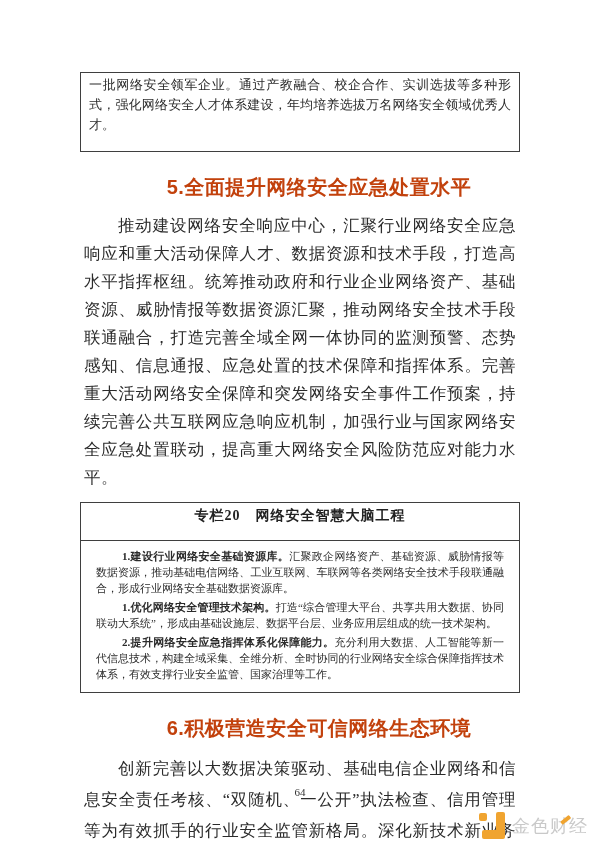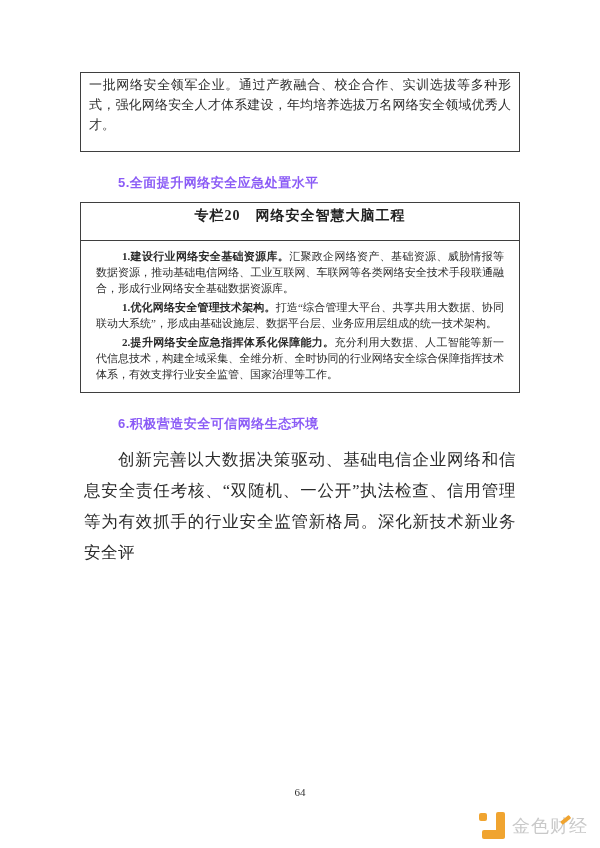--- a/index.html
+++ b/index.html
@@ -26,24 +26,25 @@
   .cont-box{
     box-sizing:border-box;
     border:1.5px solid var(--rule);
     padding:2px 8px 16px 8px;
     font-size:13px;line-height:20px;
     text-align:justify;
   }
   
   .sec-heading{
     font-family:"Liberation Sans","DejaVu Sans",sans-serif;
-    font-size:13px;font-weight:bold;
+    font-size:20px;font-weight:bold;
     margin:22px 0 0 38px;
     letter-spacing:0.5px;
-    color:#8b5cf6;
+    color:#c2410c;
+    text-align:center;
   }
   
   .body-para{
     font-size:16.5px;line-height:28px;
     text-align:justify;
     text-indent:34px;
     margin:11px 4px 0 4px;
     letter-spacing:0.5px;
   }
   .body-para.loose{line-height:31px;}
@@ -116,20 +117,21 @@
 <div class="page">
 
   <div class="content">
 
     <div class="cont-box">
       <span>一批网络安全领军企业。通过产教融合、校企合作、实训选拔等多种形式，强化网络安全人才体系建设，年均培养选拔万名网络安全领域优秀人才。</span>
     </div>
 
     <div class="sec-heading">5.全面提升网络安全应急处置水平</div>
 
+    <p class="body-para">推动建设网络安全响应中心，汇聚行业网络安全应急响应和重大活动保障人才、数据资源和技术手段，打造高水平指挥枢纽。统筹推动政府和行业企业网络资产、基础资源、威胁情报等数据资源汇聚，推动网络安全技术手段联通融合，打造完善全域全网一体协同的监测预警、态势感知、信息通报、应急处置的技术保障和指挥体系。完善重大活动网络安全保障和突发网络安全事件工作预案，持续完善公共互联网应急响应机制，加强行业与国家网络安全应急处置联动，提高重大网络安全风险防范应对能力水平。</p>
 
     <div class="callout">
       <div class="callout-title">专栏20　网络安全智慧大脑工程</div>
       <div class="callout-body">
         <p class="callout-item">
           <span class="lead">1.建设行业网络安全基础资源库。</span><span>汇聚政企网络资产、基础资源、威胁情报等数据资源，推动基础电信网络、工业互联网、车联网等各类网络安全技术手段联通融合，形成行业网络安全基础数据资源库。</span>
         </p>
         <p class="callout-item">
           <span class="lead">1.优化网络安全管理技术架构。</span><span>打造“综合管理大平台、共享共用大数据、协同联动大系统”，形成由基础设施层、数据平台层、业务应用层组成的统一技术架构。</span>
         </p>

